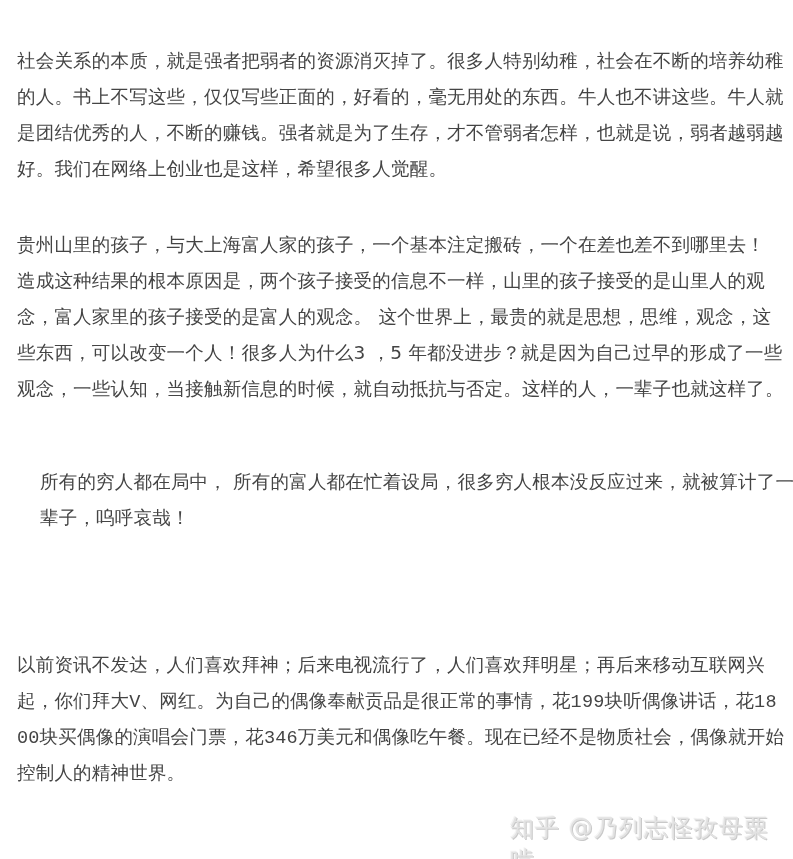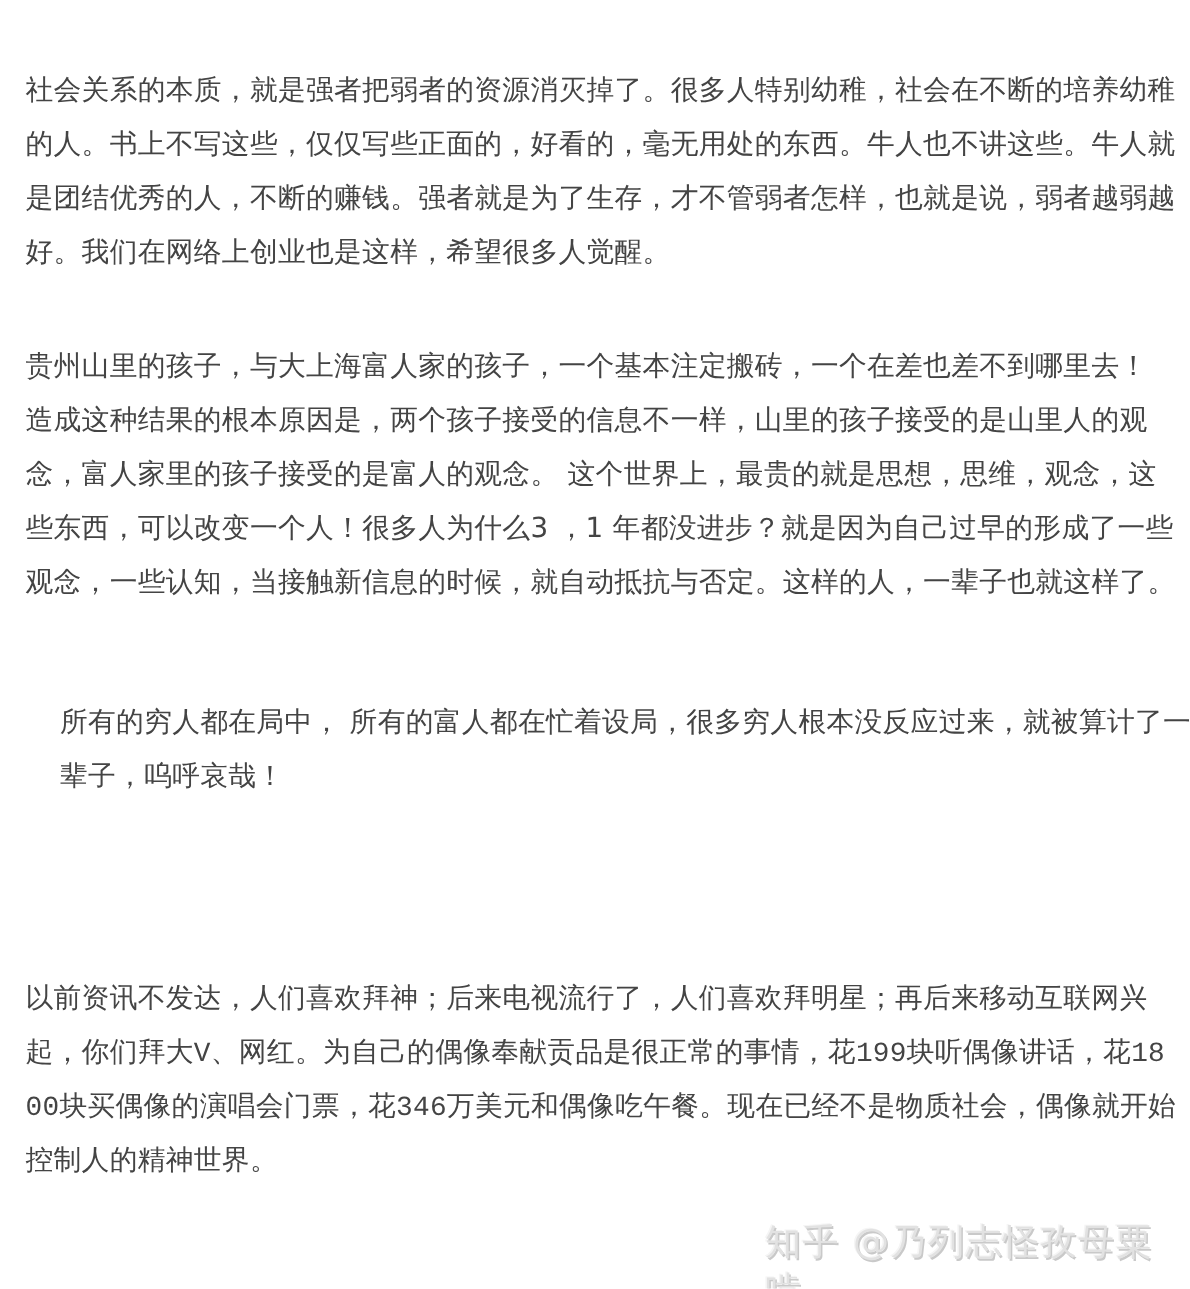--- a/index.html
+++ b/index.html
@@ -22,17 +22,17 @@
       position: absolute; left: 510px; top: 812px;
       font-size: 24px; color: #e2e2e2;
       text-shadow: 1px 1px 0 #c9c9c9, -1px -1px 0 #f5f5f5;
       letter-spacing: 1px;
     }
   </style>
 </head>
 <body>
 
 <p id="p1" class="para">社会关系的本质，就是强者把弱者的资源消灭掉了。很多人特别幼稚，社会在不断的培养幼稚的人。书上不写这些，仅仅写些正面的，好看的，毫无用处的东西。牛人也不讲这些。牛人就是团结优秀的人，不断的赚钱。强者就是为了生存，才不管弱者怎样，也就是说，弱者越弱越好。我们在网络上创业也是这样，希望很多人觉醒。</p>
-<p id="p2" class="para"> 贵州山里的孩子，与大上海富人家的孩子，一个基本注定搬砖，一个在差也差不到哪里去！ 造成这种结果的根本原因是，两个孩子接受的信息不一样，山里的孩子接受的是山里人的观念，富人家里的孩子接受的是富人的观念。 这个世界上，最贵的就是思想，思维，观念，这些东西，可以改变一个人！很多人为什么3 ，1 年都没进步？就是因为自己过早的形成了一些观念，一些认知，当接触新信息的时候，就自动抵抗与否定。这样的人，一辈子也就这样了。</p>
+<p id="p2" class="para"> 贵州山里的孩子，与大上海富人家的孩子，一个基本注定搬砖，一个在差也差不到哪里去！ 造成这种结果的根本原因是，两个孩子接受的信息不一样，山里的孩子接受的是山里人的观念，富人家里的孩子接受的是富人的观念。 这个世界上，最贵的就是思想，思维，观念，这些东西，可以改变一个人！很多人为什么3 ，5 年都没进步？就是因为自己过早的形成了一些观念，一些认知，当接触新信息的时候，就自动抵抗与否定。这样的人，一辈子也就这样了。</p>
 <p id="p3" class="para"> 所有的穷人都在局中， 所有的富人都在忙着设局，很多穷人根本没反应过来，就被算计了一辈子，呜呼哀哉！</p>
 <p id="p4" class="para">以前资讯不发达，人们喜欢拜神；后来电视流行了，人们喜欢拜明星；再后来移动互联网兴起，你们拜大V、网红。为自己的偶像奉献贡品是很正常的事情，花199块听偶像讲话，花1800块买偶像的演唱会门票，花346万美元和偶像吃午餐。现在已经不是物质社会，偶像就开始控制人的精神世界。</p>
 
 <div class="watermark">知乎 @乃列志怪孜母粟啃</div>
 
 </body></html>

